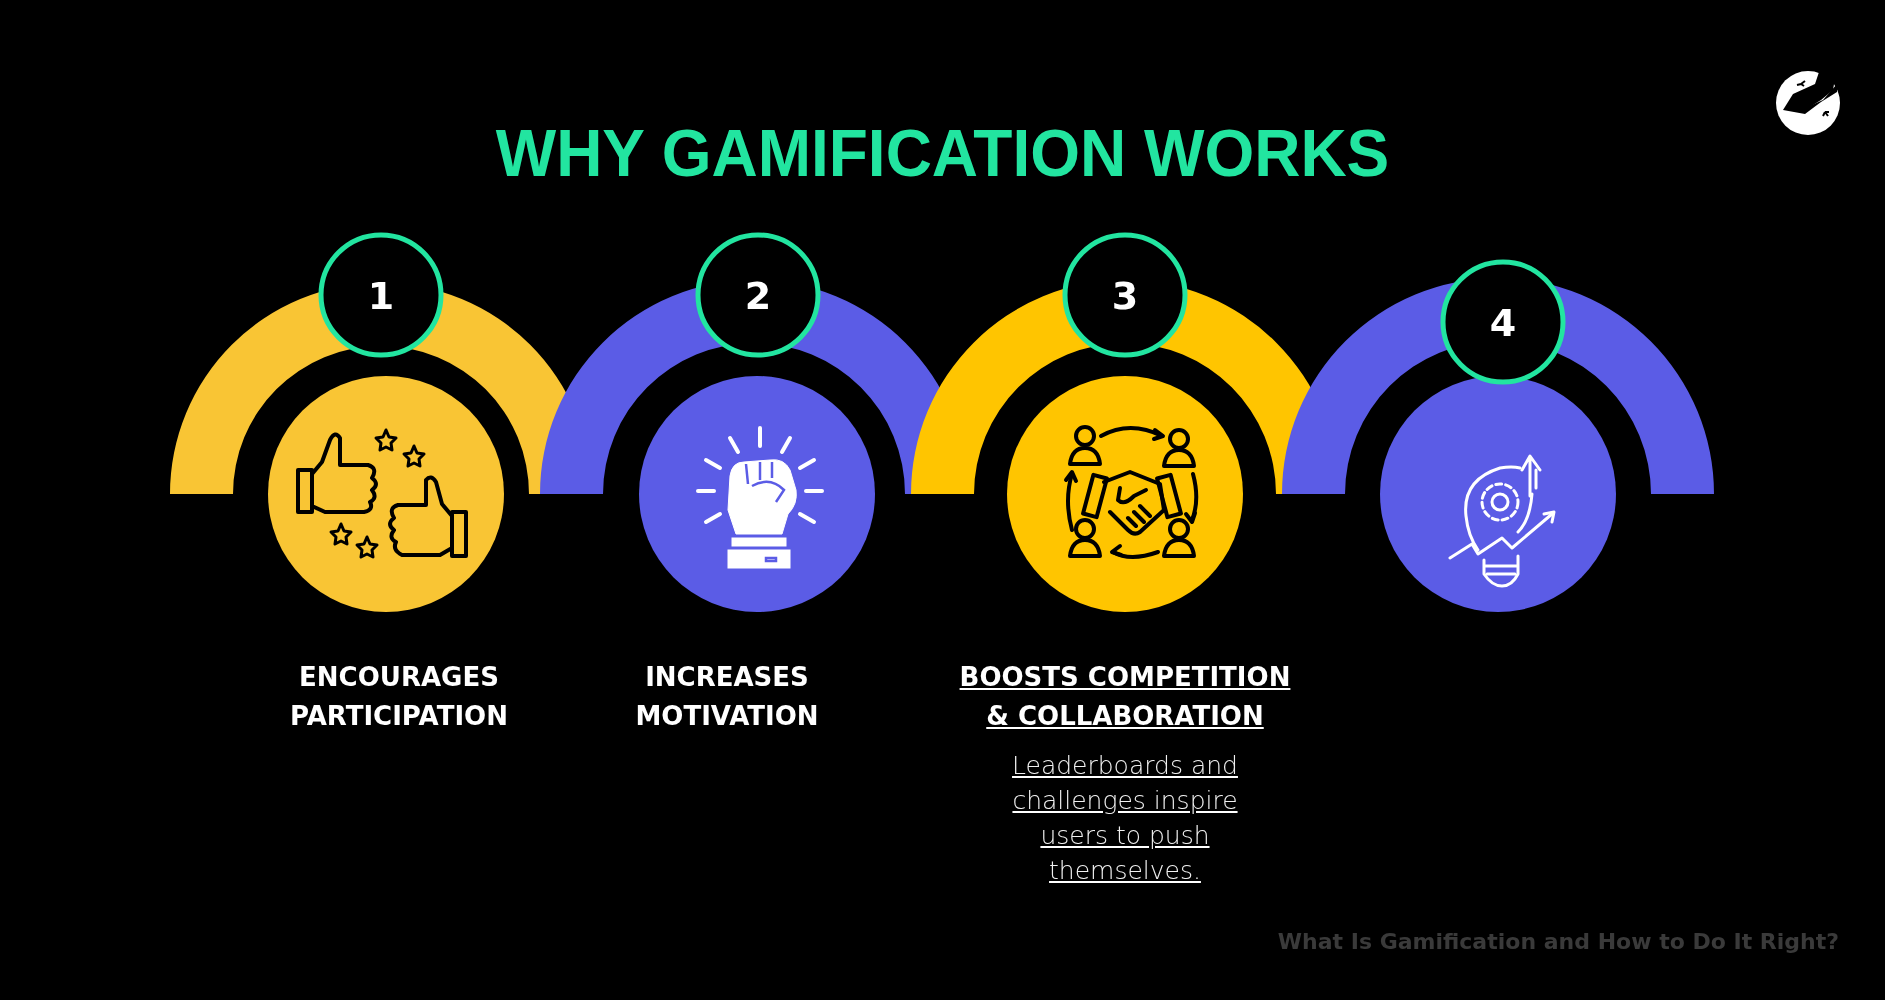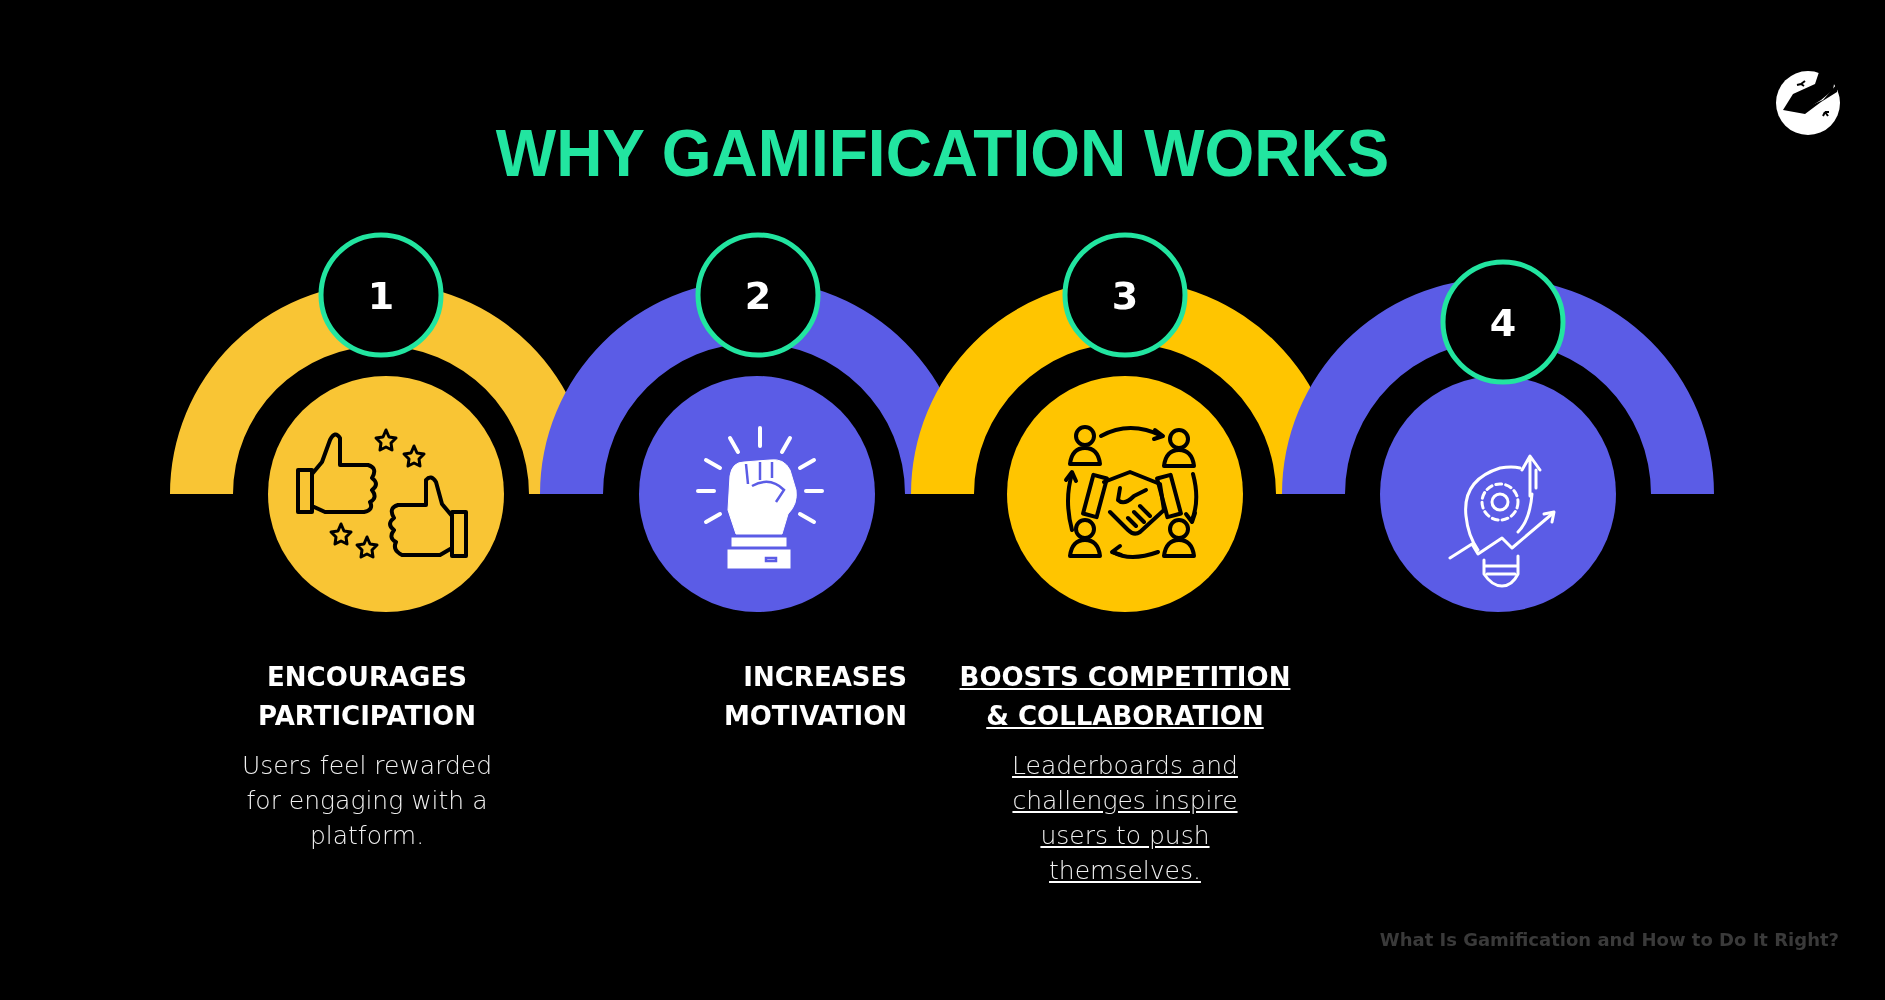--- a/index.html
+++ b/index.html
@@ -4,21 +4,21 @@
 <style>
   html, body { margin: 0; padding: 0; background: #000; }
   body { width: 1885px; height: 1000px; position: relative; overflow: hidden; font-family: "DejaVu Sans", sans-serif; color: #fff; }
   .title { position: absolute; left: 0; width: 1885px; top: 116px; text-align: center; font-family: "Liberation Sans", sans-serif; font-weight: 700; font-size: 64px; letter-spacing: 0px; color: #22E5A0; transform: scaleY(1.05); }
   .logo { position: absolute; left: 1775px; top: 70px; width: 66px; height: 66px; }
   .stage { position: absolute; left: 0; top: 0; width: 1885px; height: 1000px; }
   .col-text { position: absolute; top: 658px; text-align: center; }
   .col-head { font-family: "DejaVu Sans", sans-serif; font-weight: 700; font-size: 26px; line-height: 39px; color: #fff; white-space: pre-line; }
   .col-desc { margin-top: 12px; font-family: "DejaVu Sans", sans-serif; font-weight: 300; font-size: 25px; line-height: 35px; color: #f0f0f0; white-space: pre-line; }
   .num { font-family: "DejaVu Sans", sans-serif; font-weight: 700; font-size: 38px; fill: #fff; }
-  .footer { position: absolute; right: 46px; top: 929px; font-family: "DejaVu Sans", sans-serif; font-weight: 700; font-size: 18px; color: #3a3a3a; text-align: right; }
+  .footer { position: absolute; right: 46px; top: 929px; font-family: "DejaVu Sans", sans-serif; font-weight: 700; font-size: 22px; color: #3a3a3a; text-align: right; }
 </style>
 </head>
 <body>
 
 <div class="title">WHY GAMIFICATION WORKS</div>
 
 <svg class="logo" viewBox="0 0 66 66">
   <circle cx="33" cy="33" r="32" fill="#fff"></circle>
   <path d="M44 2 L40 14 L18 24 L8 40 L30 40 L46 30 L58 20 L60 8 Z" fill="#000"></path>
   <path d="M8 40 L30 44 L46 32 L62 22 L62 14 L48 30 L30 38 Z" fill="#000"></path>
@@ -124,28 +124,25 @@
     <circle cx="1500" cy="502" r="18" stroke-dasharray="6 4"></circle>
     <path d="M1530 496 L1530 460 M1522 470 L1530 456 L1540 470 M1536 470 L1536 488"></path>
     <path d="M1450 558 L1472 544 L1478 554 L1502 538 L1512 548 L1552 514"></path>
     <path d="M1544 514 L1554 512 L1552 522"></path>
     <path d="M1484 560 L1484 574 Q1492 586 1502 586 Q1512 586 1518 574 L1518 556"></path>
     <line x1="1485" y1="566" x2="1517" y2="566"></line>
     <line x1="1487" y1="574" x2="1515" y2="574"></line>
   </g>
 </svg>
 
-<div class="col-text" style="left:217px; width:300px;">
+<div class="col-text" style="left:249px; width:300px;">
   <div class="col-head">ENCOURAGES
 PARTICIPATION</div>
-  <div class="col-desc">Users feel rewarded
-for engaging with a
-platform.</div>
 </div>
-<div class="col-text" style="left:607px; width:300px;text-align:right;">
+<div class="col-text" style="left:577px; width:300px;">
   <div class="col-head">INCREASES
 MOTIVATION</div>
 </div>
 <div class="col-text" style="left:945px; width:360px;text-decoration:underline;">
   <div class="col-head">BOOSTS COMPETITION
 &amp; COLLABORATION</div>
   <div class="col-desc">Leaderboards and
 challenges inspire
 users to push
 themselves.</div>

